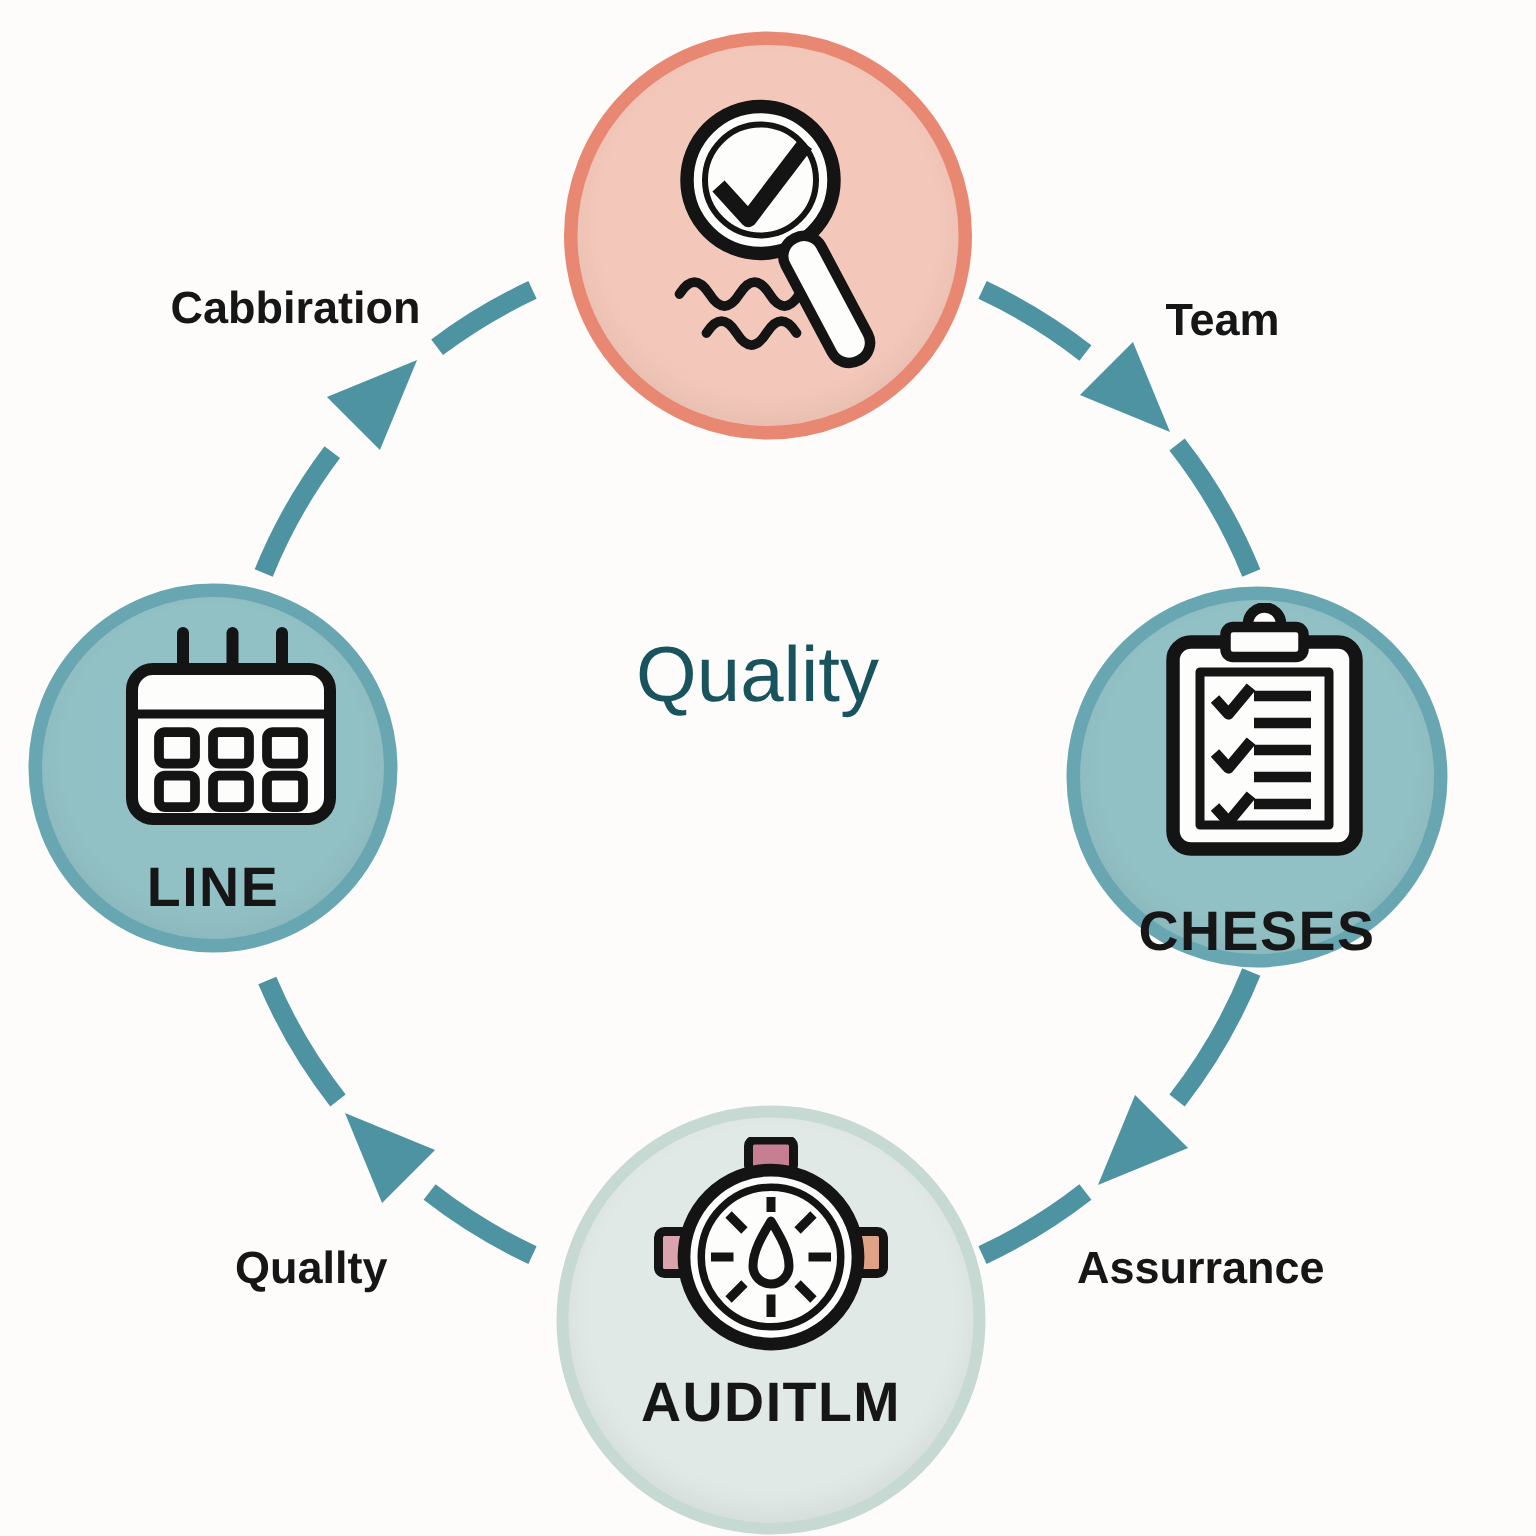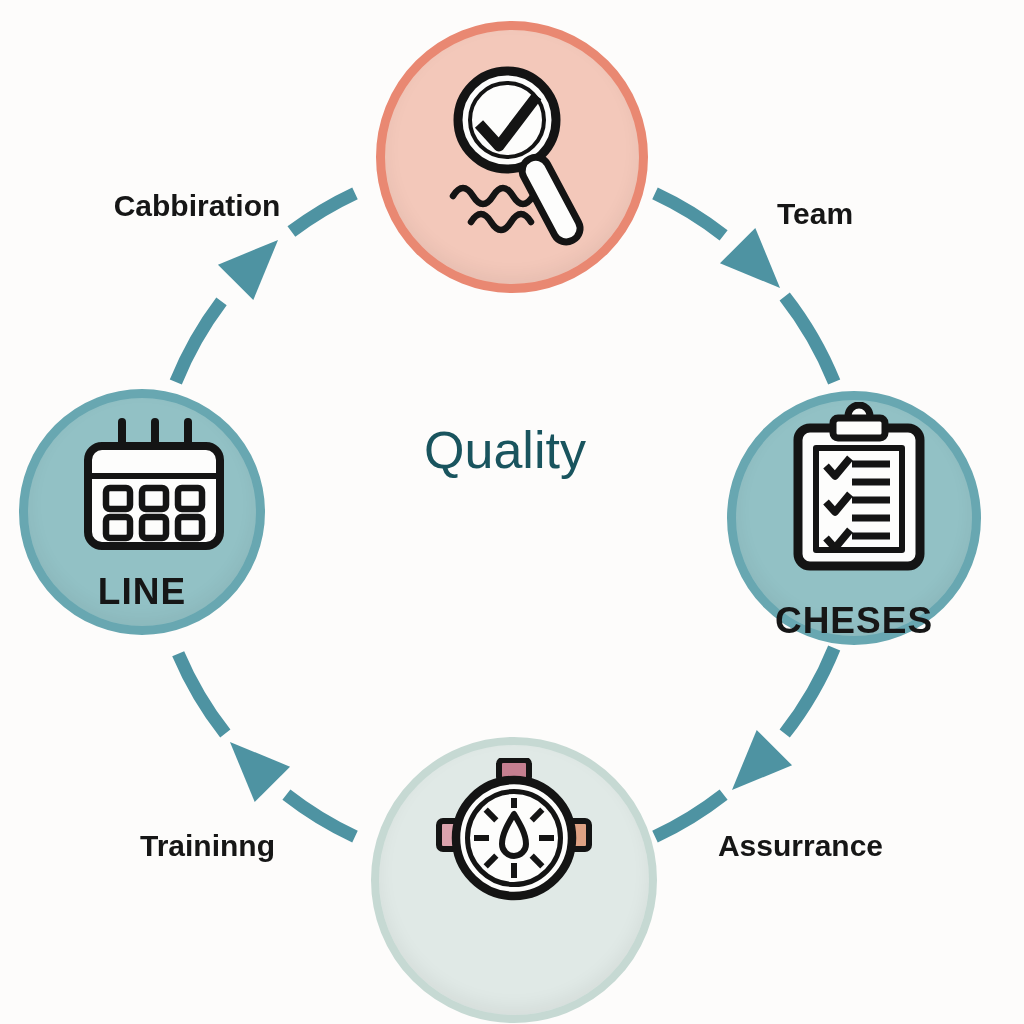--- a/index.html
+++ b/index.html
@@ -19,21 +19,21 @@
   .ring{position:absolute;left:0;top:0;width:1024px;height:1024px;}
   .arc{fill:none;stroke:var(--arrow-color);stroke-width:13;}
   .ah{fill:var(--arrow-color);}
 
   .node{position:absolute;border-radius:50%;box-sizing:border-box;border-style:solid;
         box-shadow:inset 0 -8px 18px rgba(0,0,0,0.05);}
   .node-top{left:376px;top:21px;width:272px;height:272px;border-width:9px;
             background:var(--node-salmon-fill);border-color:var(--node-salmon-border);}
   .node-left{left:19px;top:389px;width:246px;height:246px;border-width:9px;
              background:var(--node-teal-fill);border-color:var(--node-teal-border);}
-  .node-right{left:727px;top:391px;width:254px;height:254px;border-width:9px;
+  .node-right{left:711px;top:391px;width:254px;height:254px;border-width:9px;
               background:var(--node-teal-fill);border-color:var(--node-teal-border);}
   .node-bottom{left:371px;top:737px;width:286px;height:286px;border-width:8px;
                background:var(--node-pale-fill);border-color:var(--node-pale-border);}
 
   .node-icon{position:absolute;}
   .icon-magnifier{left:40px;top:16px;}
   .icon-calendar{left:52px;top:18px;}
   .icon-clipboard{left:54px;top:2px;}
   .icon-stopwatch{left:57px;top:13px;}
 
@@ -135,30 +135,31 @@
     <path class="li" d="M 118 80 H 103" stroke-width="6"></path>
     <path class="li" d="M 106.3 108.3 L 95.7 97.7" stroke-width="6"></path>
     <path class="li" d="M 78 120 V 105" stroke-width="6"></path>
     <path class="li" d="M 49.7 108.3 L 60.3 97.7" stroke-width="6"></path>
     <path class="li" d="M 38 80 H 53" stroke-width="6"></path>
     <path class="li" d="M 49.7 51.7 L 60.3 62.3" stroke-width="6"></path>
     <path class="li" d="M 78 40 V 50" stroke-width="6"></path>
     <path class="li" d="M 106.3 51.7 L 95.7 62.3" stroke-width="6"></path>
     <path class="lw" d="M 78 56 C 72 66 66 76 66 86 a 12 12 0 0 0 24 0 C 90 76 84 66 78 56 Z" stroke-width="6"></path>
   </svg>
+  <div class="node-label label-bottom">AUDITLM</div>
 </div>
 
 <div class="outer-label ol-top-left">
   <div>Cabbiration</div>
 </div>
 <div class="outer-label ol-top-right">
   <div>Team</div>
 </div>
 <div class="outer-label ol-bottom-left">
-  <div>Traininng</div>
+  <div>Quallty</div>
 </div>
 <div class="outer-label ol-bottom-right">
   <div>Assurrance</div>
 </div>
 
 <div class="title">
   <div>Quality</div>
 </div>
 
 </body></html>

